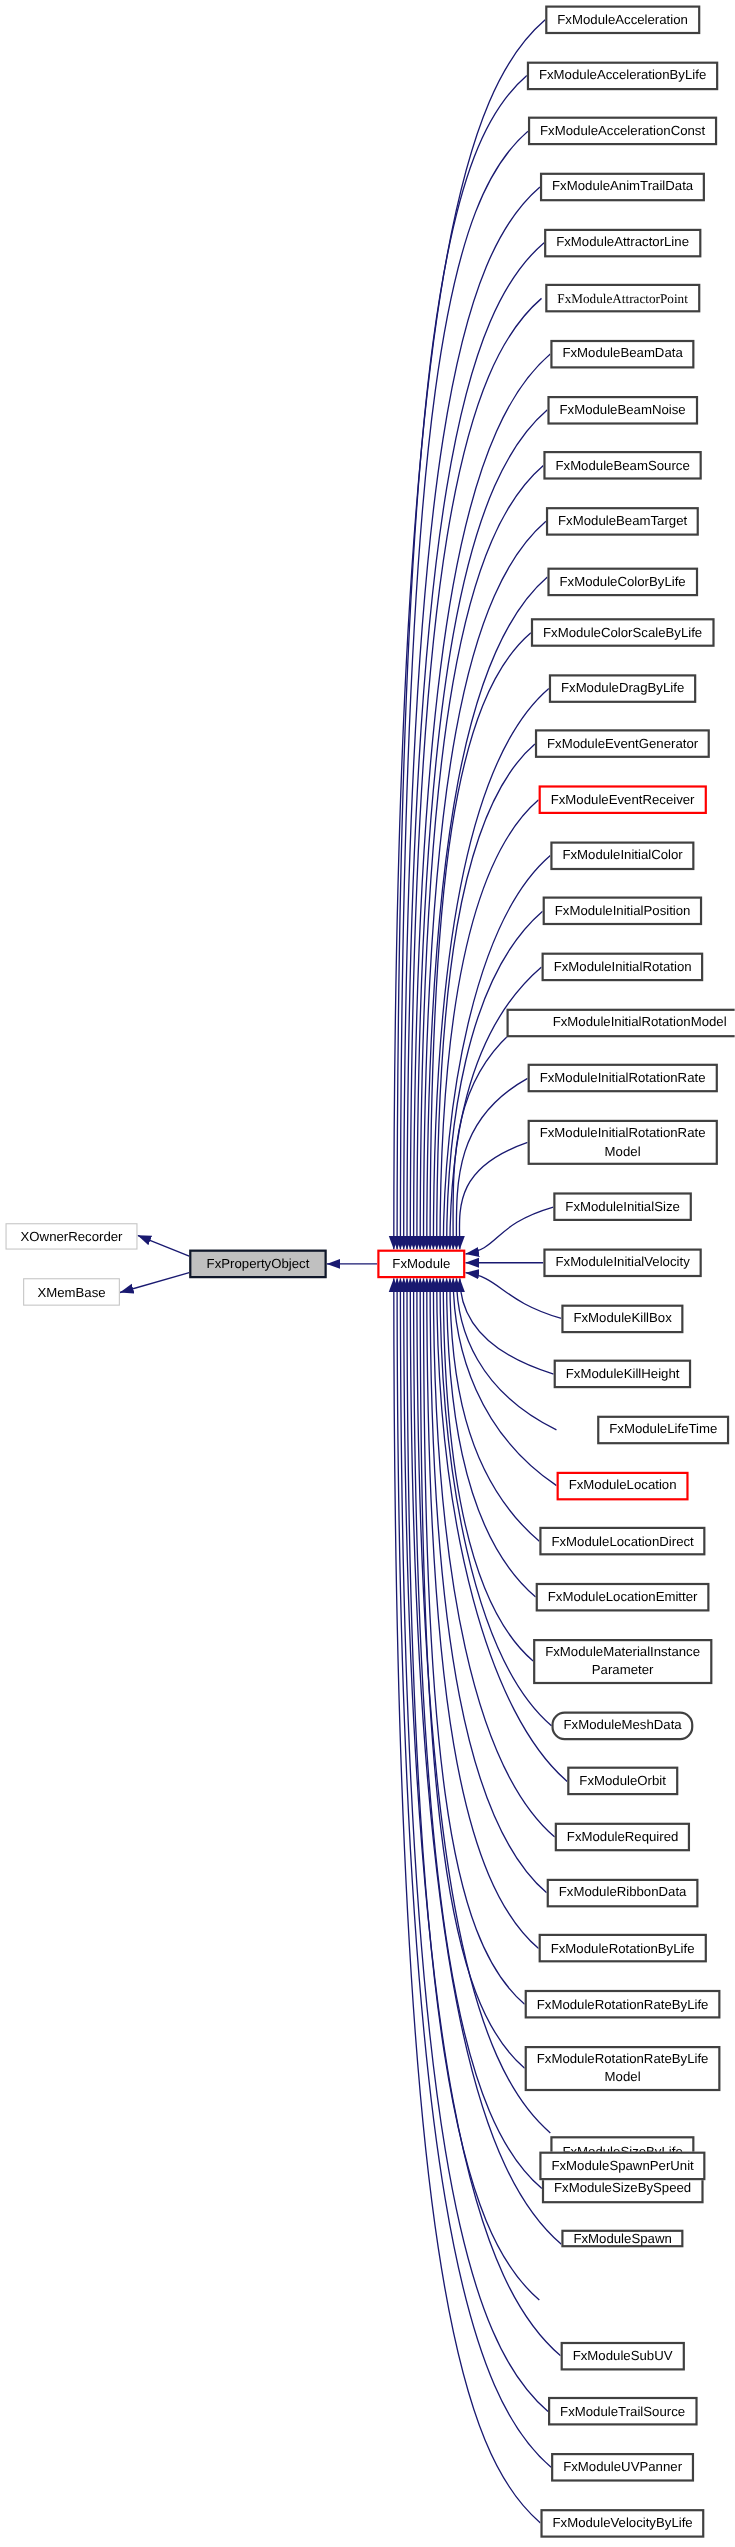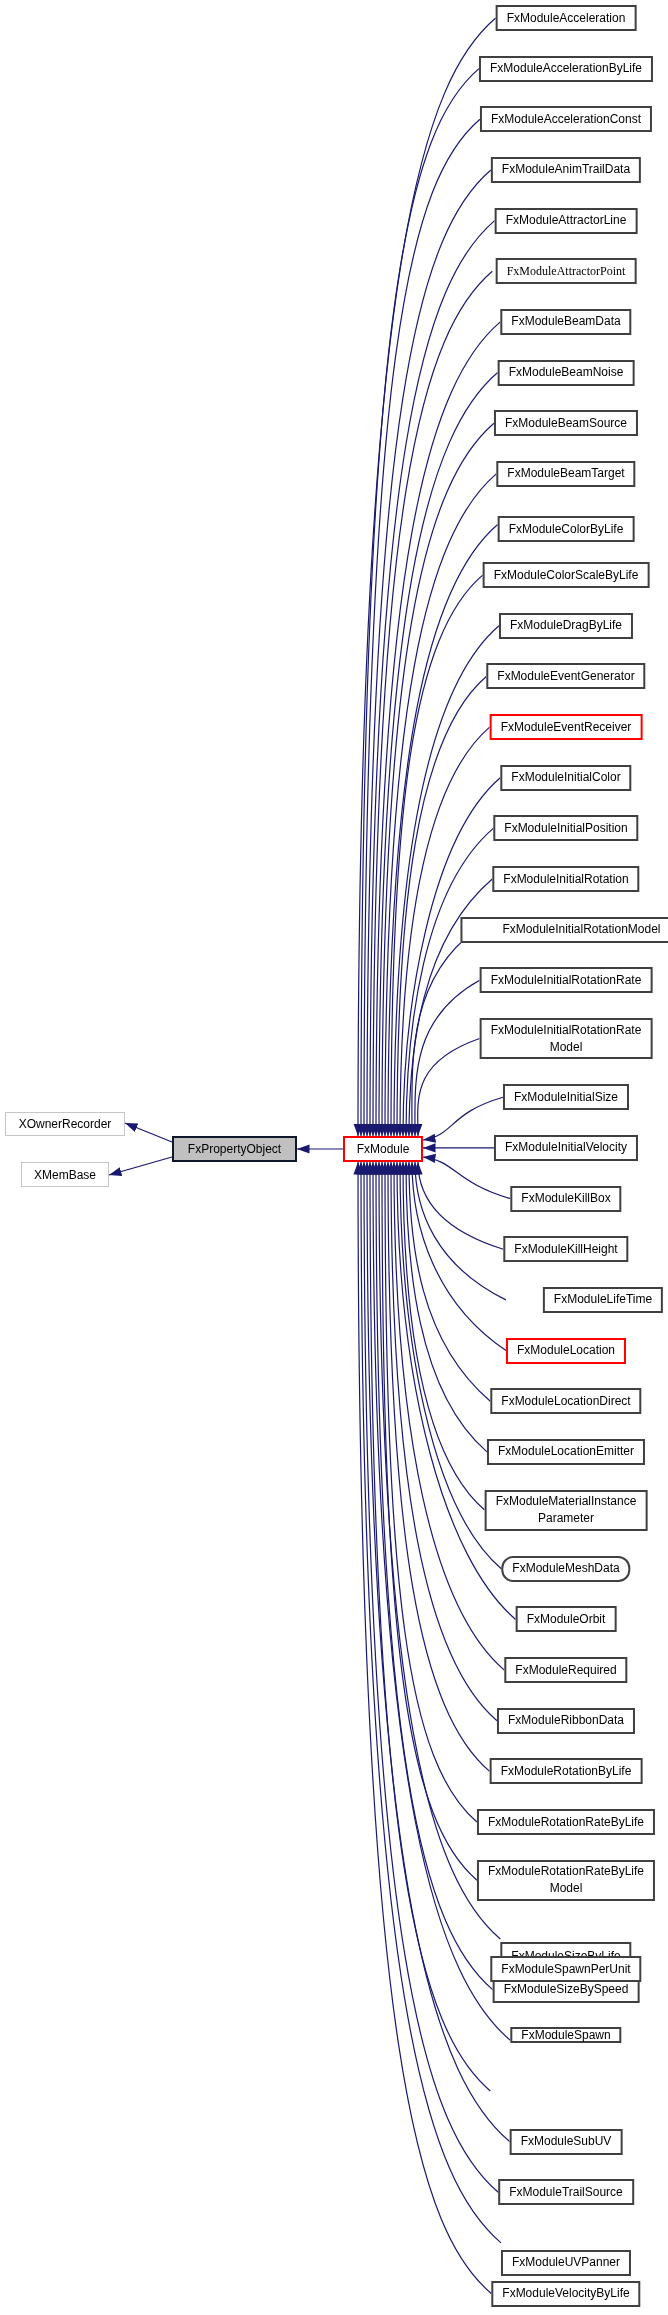--- a/index.html
+++ b/index.html
@@ -245,20 +245,20 @@
       </div>
       <div class="dnode" style="top: 1956px; height: 26px;">
         <div>FxModuleSpawnPerUnit</div>
       </div>
       <div class="dnode" style="top: 2128.6px; height: 26px;">
         <div>FxModuleSubUV</div>
       </div>
       <div class="dnode" style="top: 2179.25px; height: 26px;">
         <div>FxModuleTrailSource</div>
       </div>
-      <div class="dnode" style="top: 2229.9px; height: 26px; margin-top: 20px;">
+      <div class="dnode" style="top: 2229.9px; height: 26px;">
         <div>FxModuleUVPanner</div>
       </div>
       <div class="dnode" style="top: 2280.55px; height: 26px;">
         <div>FxModuleVelocityByLife</div>
       </div>
     </div>
 </div>
 
 </body></html>

